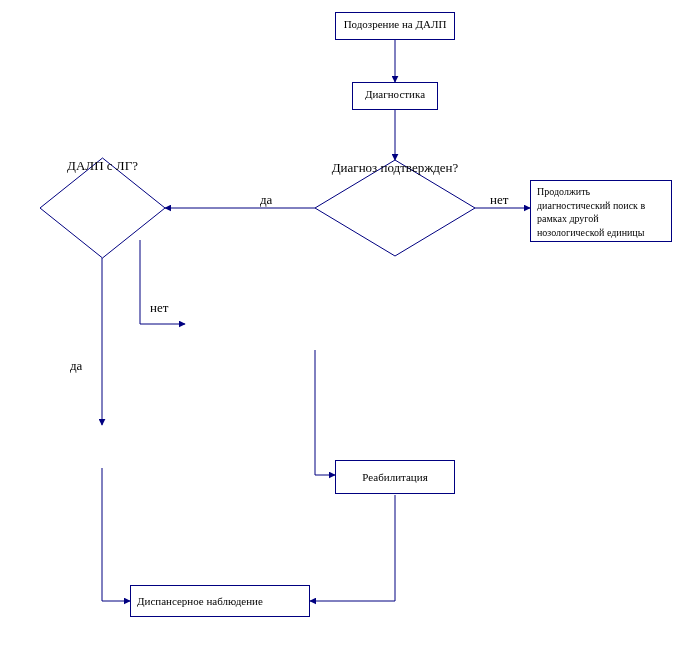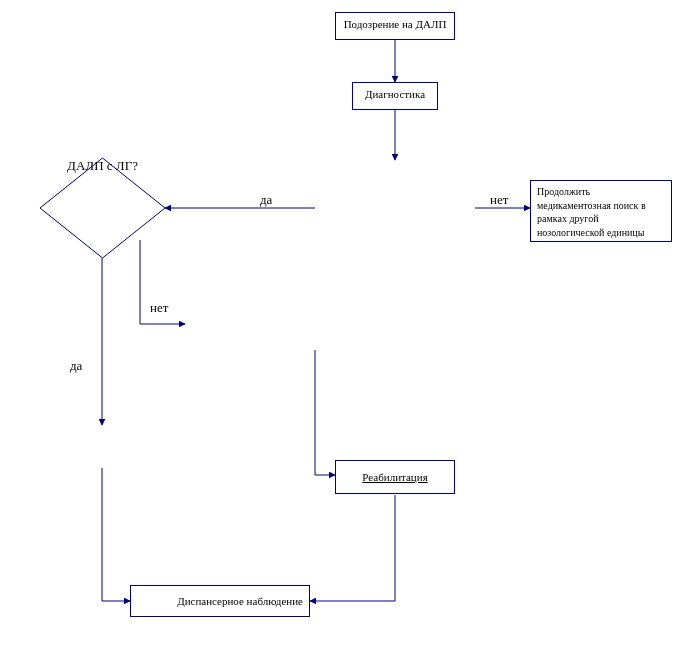--- a/index.html
+++ b/index.html
@@ -91,33 +91,41 @@
 
   <div class="box center" style="left:352px; top:82px;  width:86px;  height:28px;">
     <span>Диагностика</span>
   </div>
 
   <div class="box center" style="left:335px; top:12px;  width:120px; height:28px;">
     <span>Подозрение на ДАЛП</span>
   </div>
 
   <div class="box" style="left:530px; top:180px; width:142px; height:62px; font-size:10px;">
-    <span>Продолжить медикаментозная поиск в рамках другой нозологической единицы</span>
+    <span>Продолжить диагностический поиск в рамках другой нозологической единицы</span>
   </div>
 
 
 
-  <div class="box center" style="left:335px; top:460px; width:120px; height:34px; display:flex; align-items:center; justify-content:center;text-decoration:underline;">
+  <div class="box center" style="left:335px; top:460px; width:120px; height:34px; display:flex; align-items:center; justify-content:center;">
     <span>Реабилитация</span>
   </div>
 
-  <div class="box center" style="left:130px; top:585px; width:180px; height:32px; display:flex; align-items:center; justify-content:flex-end;">
+  <div class="box center" style="left:130px; top:585px; width:180px; height:32px; display:flex; align-items:center; justify-content:flex-start;">
     <span>Диспансерное наблюдение</span>
   </div>
 
+  <div class="diamond" style="left:315px; top:160px; width:160px; height:96px;">
+    <svg width="160" height="96">
+      <polygon points="80,0 160,48 80,96 0,48" fill="#ffffff" stroke="#000080" stroke-width="1"></polygon>
+    </svg>
+    <div class="dlabel">
+      <span>Диагноз подтвержден?</span>
+    </div>
+  </div>
 
   <div class="diamond" style="left:40px; top:158px; width:125px; height:100px;">
     <svg width="125" height="100">
       <polygon points="62.5,0 125,50 62.5,100 0,50" fill="#ffffff" stroke="#000080" stroke-width="1"></polygon>
     </svg>
     <div class="dlabel">
       <span>ДАЛП с ЛГ?</span>
     </div>
   </div>
 

